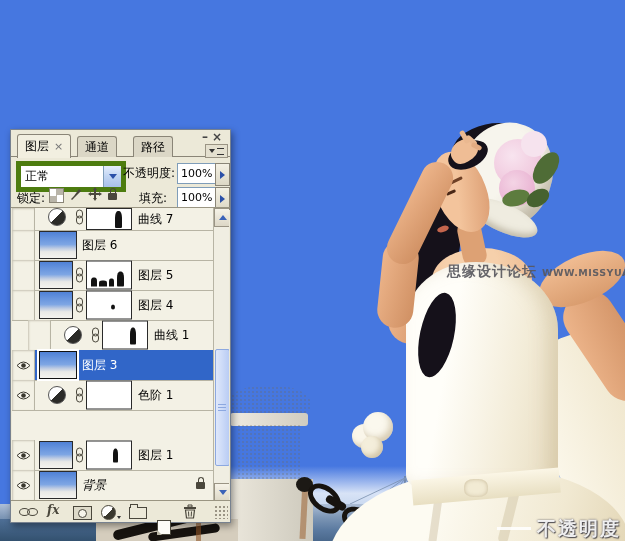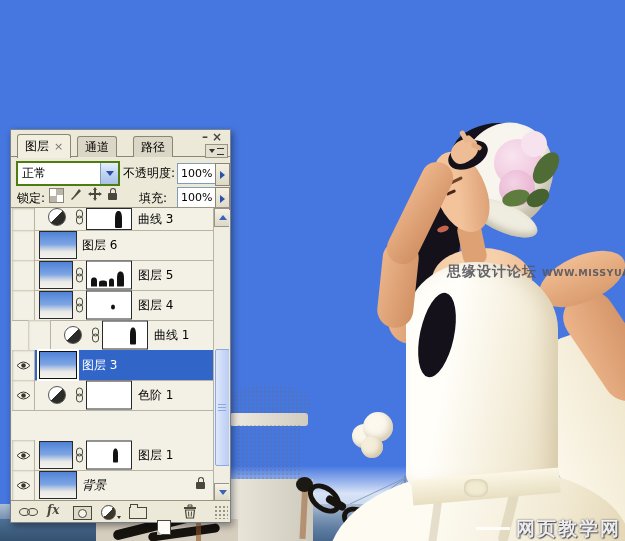--- a/index.html
+++ b/index.html
@@ -56,21 +56,21 @@
   .tabline{left:0;right:0;top:26px;height:1px;background:#8a8577;}
   .tab{top:6px;height:20px;padding:0 7px;display:flex;align-items:center;gap:5px;
        background:#dbd7c6;border:1px solid #8a8577;border-bottom:none;border-radius:3px 3px 0 0;}
   .tab.active{top:4px;height:23px;background:#f2efe0;z-index:2;}
   .tab .x{color:#777;font-size:11px;}
   .winbtns{top:0px;right:4px;color:#444;font-size:12px;letter-spacing:4px;font-weight:bold;}
   .menubtn{top:14px;right:2px;width:21px;height:12px;background:#e4e0cf;border:1px solid #9a9484;
        display:flex;align-items:center;justify-content:center;gap:2px;}
   .menubtn .tri{width:0;height:0;border-left:3.5px solid transparent;border-right:3.5px solid transparent;border-top:4px solid #333;}
   .menubtn .bars{width:7px;height:5px;border-top:1.5px solid #333;border-bottom:1.5px solid #333;}
-  .combo{left:5px;top:31px;width:100px;height:21px;background:#fff;border:2px solid #4d7c0f;display:flex;align-items:center;}
+  .combo{left:5px;top:31px;width:100px;height:21px;background:#fff;border:5px solid #4d7c0f;display:flex;align-items:center;}
   .combo .val{padding-left:4px;flex:1;}
   .combo .btn{width:17px;height:100%;border-left:1px solid #7F9DB9;
        background:linear-gradient(180deg,#e6eefc,#c0d4f2 50%,#a9c0e8);display:flex;align-items:center;justify-content:center;}
   .combo .btn .tri{width:0;height:0;border-left:4px solid transparent;border-right:4px solid transparent;border-top:5px solid #2b50a8;}
   .flabel{top:35px;font-size:12px;}
   .well{top:33px;width:37px;height:19px;background:#fff;border:1px solid #7F9DB9;font-size:11px;
         display:flex;align-items:center;padding-left:3px;}
   .spin{top:33px;width:13px;height:21px;background:linear-gradient(180deg,#f4f1e4,#ddd8c6);
         border:1px solid #8a8577;display:flex;align-items:center;justify-content:center;}
   .spin .tri{width:0;height:0;border-top:4px solid transparent;border-bottom:4px solid transparent;border-left:5px solid #2b50a8;}
@@ -217,21 +217,21 @@
 
 
   <div class="abs wm-c">
     <span class="cn">思缘设计论坛</span>
     <span class="en">WWW.MISSYUAN.COM</span>
   </div>
 
   <div class="abs wm-br">
     <div class="row1">
       <span class="dash"></span>
-      <span>网页教学网</span>
+      <span>不透明度</span>
     </div>
   </div>
 
   <div class="abs panel">
 
     <div class="abs tabline"></div>
     <div class="abs tab active" style="left:6px;">
       <span>图层</span>
       <span class="x">×</span>
     </div>
@@ -288,21 +288,21 @@
       <div class="abs lrow" style="top:0;height:22px;">
         <div class="abs eyec"></div>
         <div class="abs adjicon" style="top:40%;"></div>
         <div class="abs chain8" style="top:40%;">
             <i></i>
             <i></i>
           </div>
         <div class="abs mthumb" style="height:20px;top:52%;">
           <span class="sil" style="left:28px;top:2px;width:7px;height:17px;border-radius:40% 40% 10% 10%;"></span>
         </div>
-        <span class="abs lname">曲线 3</span>
+        <span class="abs lname">曲线 7</span>
       </div>
 
       <div class="abs lrow" style="top:22px;">
         <div class="abs eyec"></div>
         <div class="abs pthumb"></div>
         <span class="abs lname noMask">图层 6</span>
       </div>
 
       <div class="abs lrow" style="top:52px;">
         <div class="abs eyec"></div>

